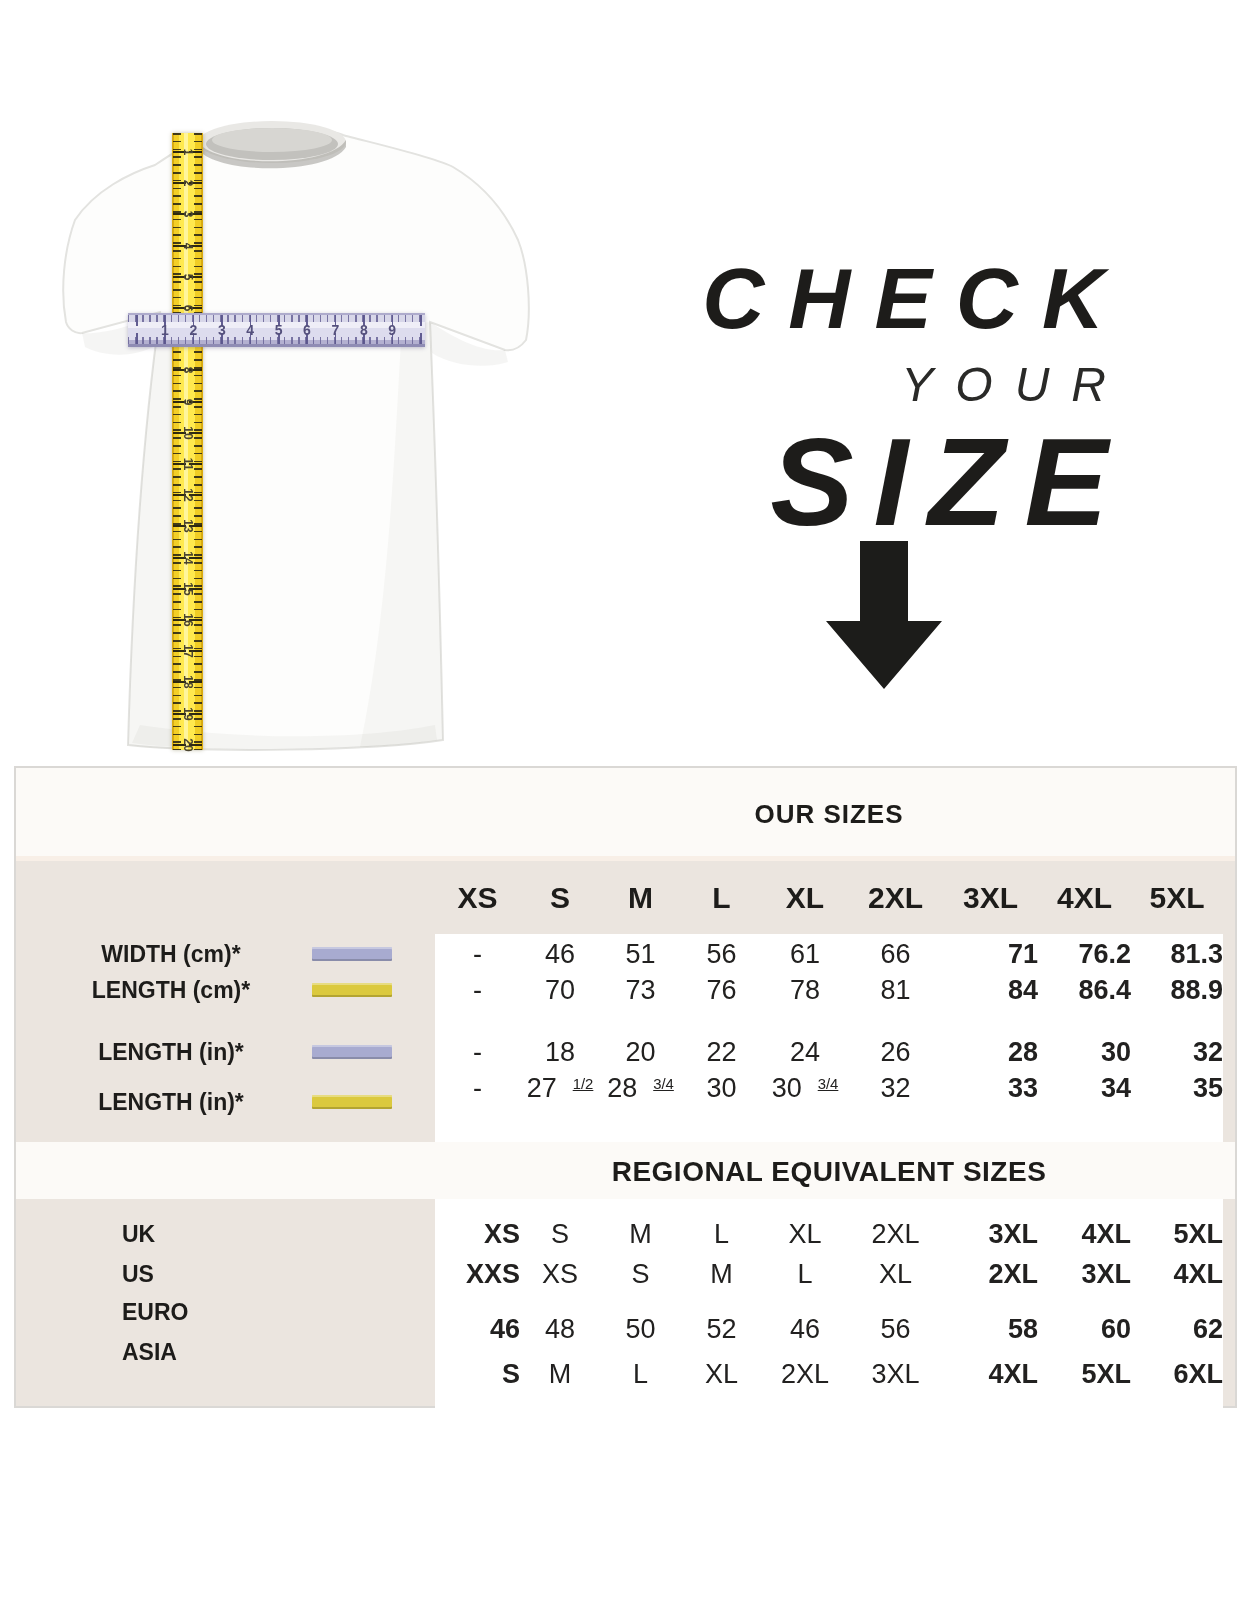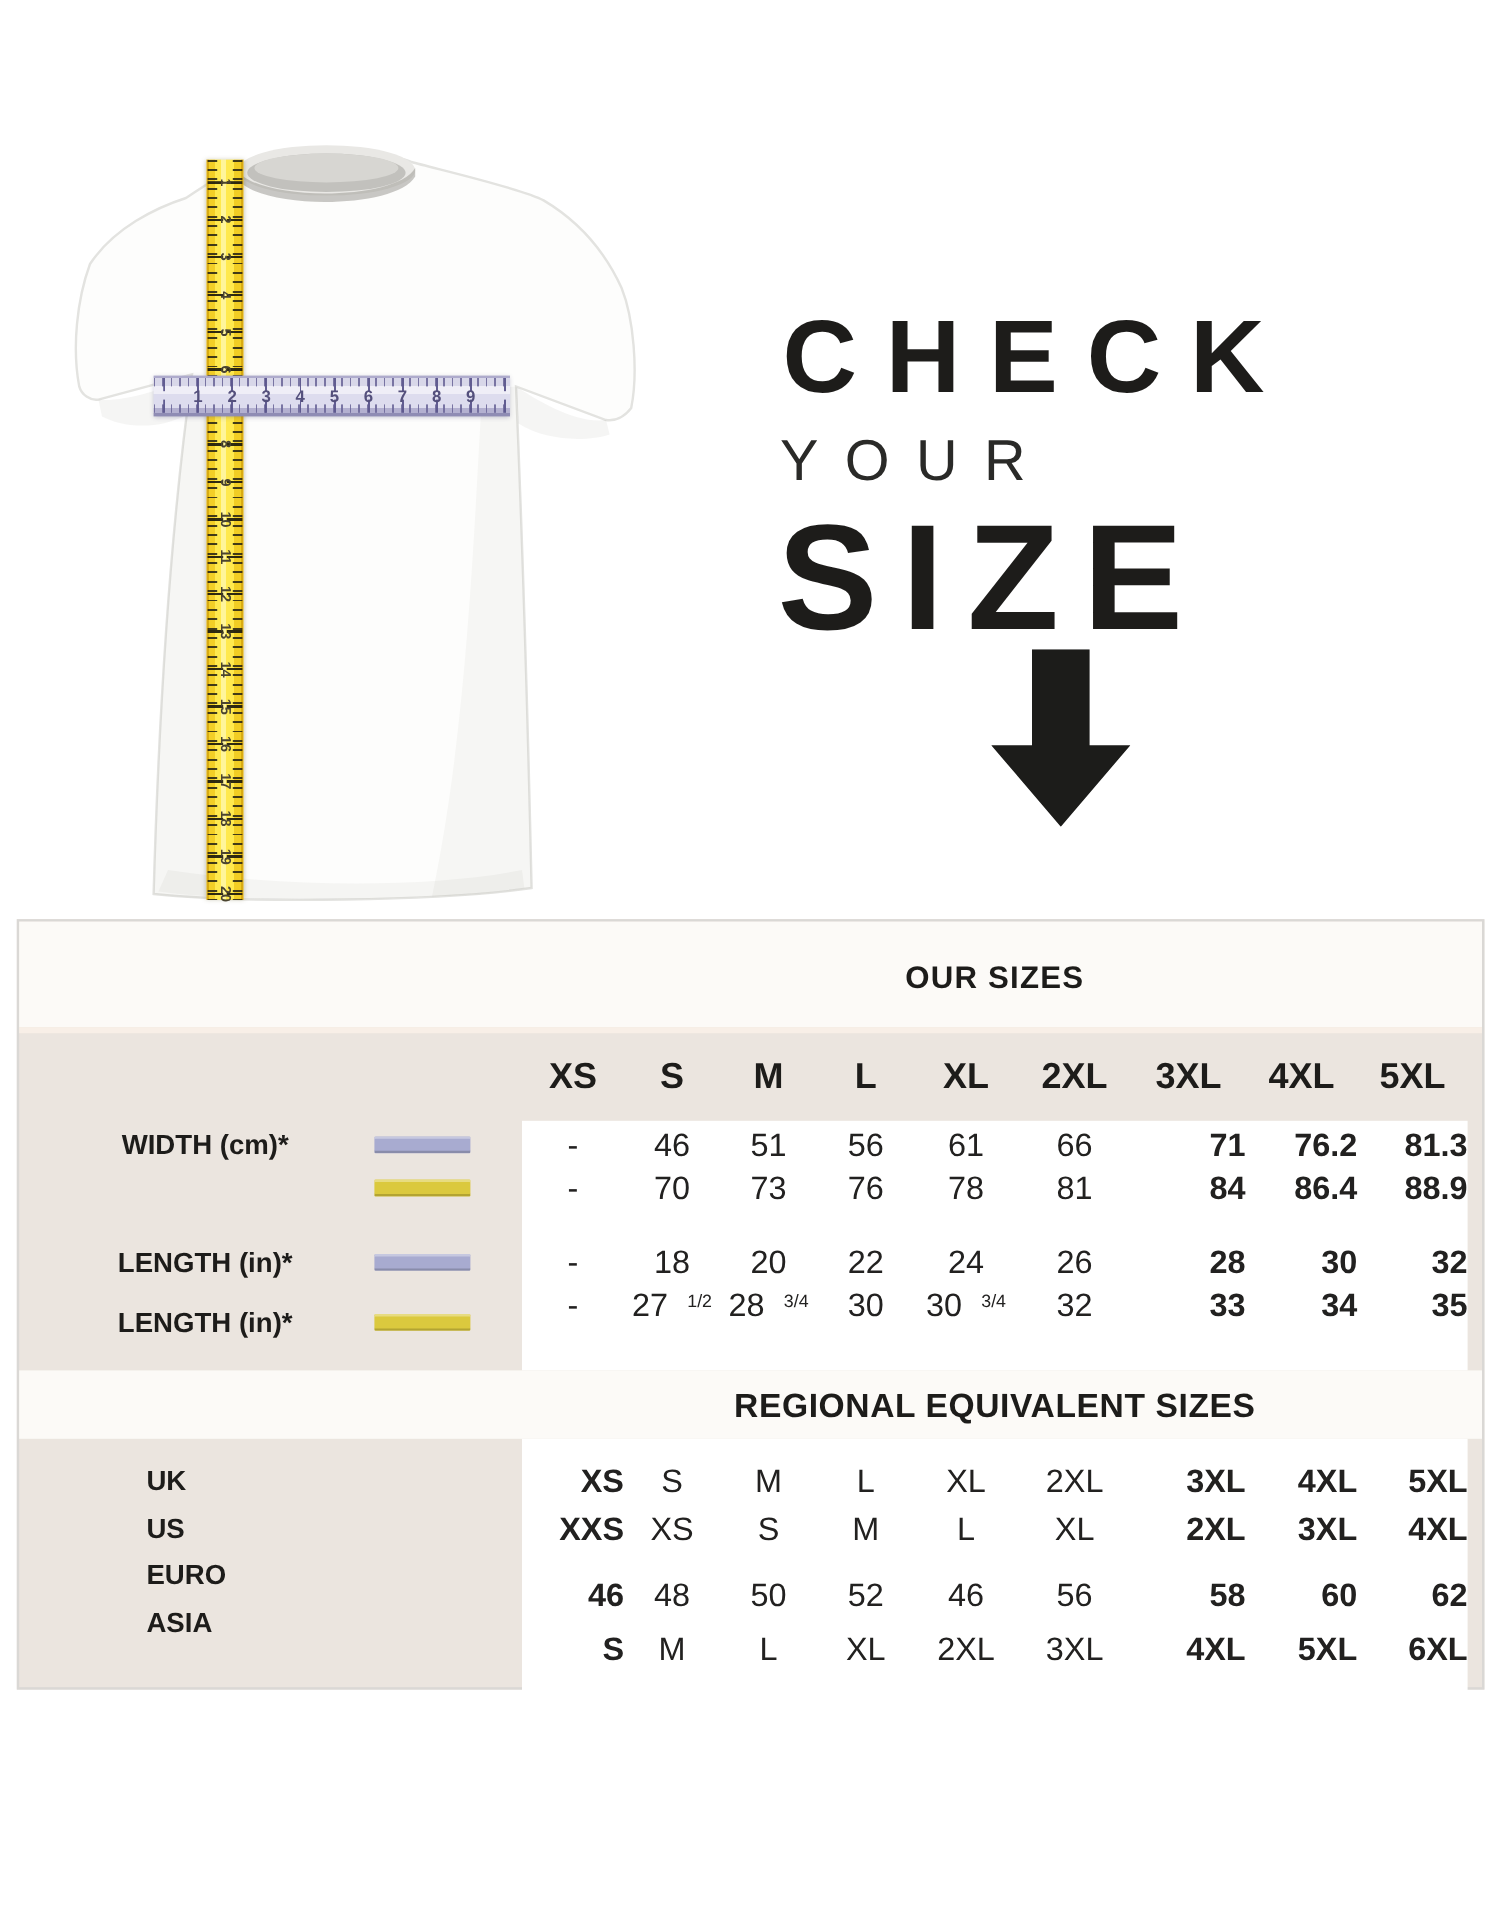--- a/index.html
+++ b/index.html
@@ -35,21 +35,21 @@
   .ruler .ticks-top-unit { position:absolute; left:8px; top:2px; width:100%; height:11px;
            background:repeating-linear-gradient(to right, rgba(90,85,140,.95) 0 1.6px, transparent 1.6px 28.4px); }
   .ruler .ticks-bot-fine { position:absolute; left:0; bottom:3px; width:100%; height:7px;
            background:repeating-linear-gradient(to right, rgba(110,105,155,.9) 0 1.3px, transparent 1.3px 7.1px); }
   .ruler .ticks-bot-unit { position:absolute; left:8px; bottom:3px; width:100%; height:11px;
            background:repeating-linear-gradient(to right, rgba(90,85,140,.95) 0 1.6px, transparent 1.6px 28.4px); }
   .ruler-nums span { position:absolute; top:50%; transform:translate(-50%,-50%);
            font-size:14px; font-weight:700; color:#54507c; }
 
   
-  .headline { position:absolute; left:588px; top:170px; width:500px; text-align:left; z-index:4; }
+  .headline { position:absolute; left:588px; top:170px; width:500px; text-align:right; z-index:4;font-style:italic; }
   .hl-check { font-size:86px; line-height:1; font-weight:700; letter-spacing:24px; padding-left:24px; color:#1d1c1a; }
   .hl-your  { font-size:48px; line-height:1; font-weight:400; letter-spacing:22px; padding-left:22px; color:#2a2a28; margin-top:20px; }
   .hl-size  { font-size:125px; line-height:1; font-weight:700; letter-spacing:20px; padding-left:20px; color:#1d1c1a; margin-top:10px; }
   .arrow-down { position:absolute; left:786px; top:456px; width:116px; height:148px; z-index:4; }
 
   
   .panel-table { position:absolute; left:14px; top:766px; width:1223px; height:642px;
                  background:#ebe5df; border:2px solid #dad8d5; }
   .t-abs { position:absolute; }
   .our-sizes-strip { left:0; top:0; width:100%; height:88px; background:#fcfaf7; }
@@ -61,21 +61,21 @@
   .grid9 .cell { text-align:center; font-size:27px; font-weight:400; color:#222120; white-space:nowrap; }
   .grid9 .cell.b { font-weight:700;text-align:right; }
   .header-row { left:419px; top:100px; width:788px; height:60px; }
   .header-row .cell { font-size:30px; font-weight:700; color:#1d1c1a; }
 
   .data-panel { left:419px; top:166px; width:788px; height:208px; background:#ffffff; }
   .regional-panel { left:419px; top:431px; width:788px; height:211px; background:#ffffff; }
   .data-row { position:absolute; left:0; width:788px; height:36px; }
   .reg-row  { position:absolute; left:0; width:788px; height:40px; }
 
-  .fr { font-size:.55em; vertical-align:.5em; margin-left:16px; letter-spacing:0; }
+  .fr { font-size:.55em; vertical-align:.5em; margin-left:16px; letter-spacing:0;text-decoration:underline; }
 
   .leg-row { position:absolute; left:0; width:419px; height:36px; }
   .leg-label { position:absolute; left:20px; top:0; width:270px; height:36px; line-height:36px;
                text-align:center; font-size:23px; font-weight:700; color:#1d1c1a; }
   .leg-bar { position:absolute; left:296px; top:11px; width:80px; height:14px; border-radius:1px;
              box-shadow:inset 0 2px 0 rgba(255,255,255,.35), inset 0 -2px 0 rgba(0,0,0,.18); }
 
   .regional-strip { left:0; top:374px; width:100%; height:57px; background:#fcfaf7; }
   .regional-title { left:419px; top:374px; width:788px; height:57px; line-height:60px; text-align:center;
                     font-size:28px; font-weight:700; letter-spacing:.5px; color:#1d1c1a; }
@@ -234,20 +234,21 @@
           <span class="cell b">34</span>
           <span class="cell b">35</span>
         </div>
     </div>
 
     <div class="leg-row" style="top:168px">
       <div class="leg-label">WIDTH (cm)*</div>
       <div class="leg-bar" style="background-color: rgb(168, 171, 208);"></div>
     </div>
     <div class="leg-row" style="top:204px">
+      <div class="leg-label">LENGTH (cm)*</div>
       <div class="leg-bar" style="background-color: rgb(219, 201, 62);"></div>
     </div>
     <div class="leg-row" style="top:266px">
       <div class="leg-label">LENGTH (in)*</div>
       <div class="leg-bar" style="background-color: rgb(168, 171, 208);"></div>
     </div>
     <div class="leg-row" style="top:316px">
       <div class="leg-label">LENGTH (in)*</div>
       <div class="leg-bar" style="background-color: rgb(219, 201, 62);"></div>
     </div>

